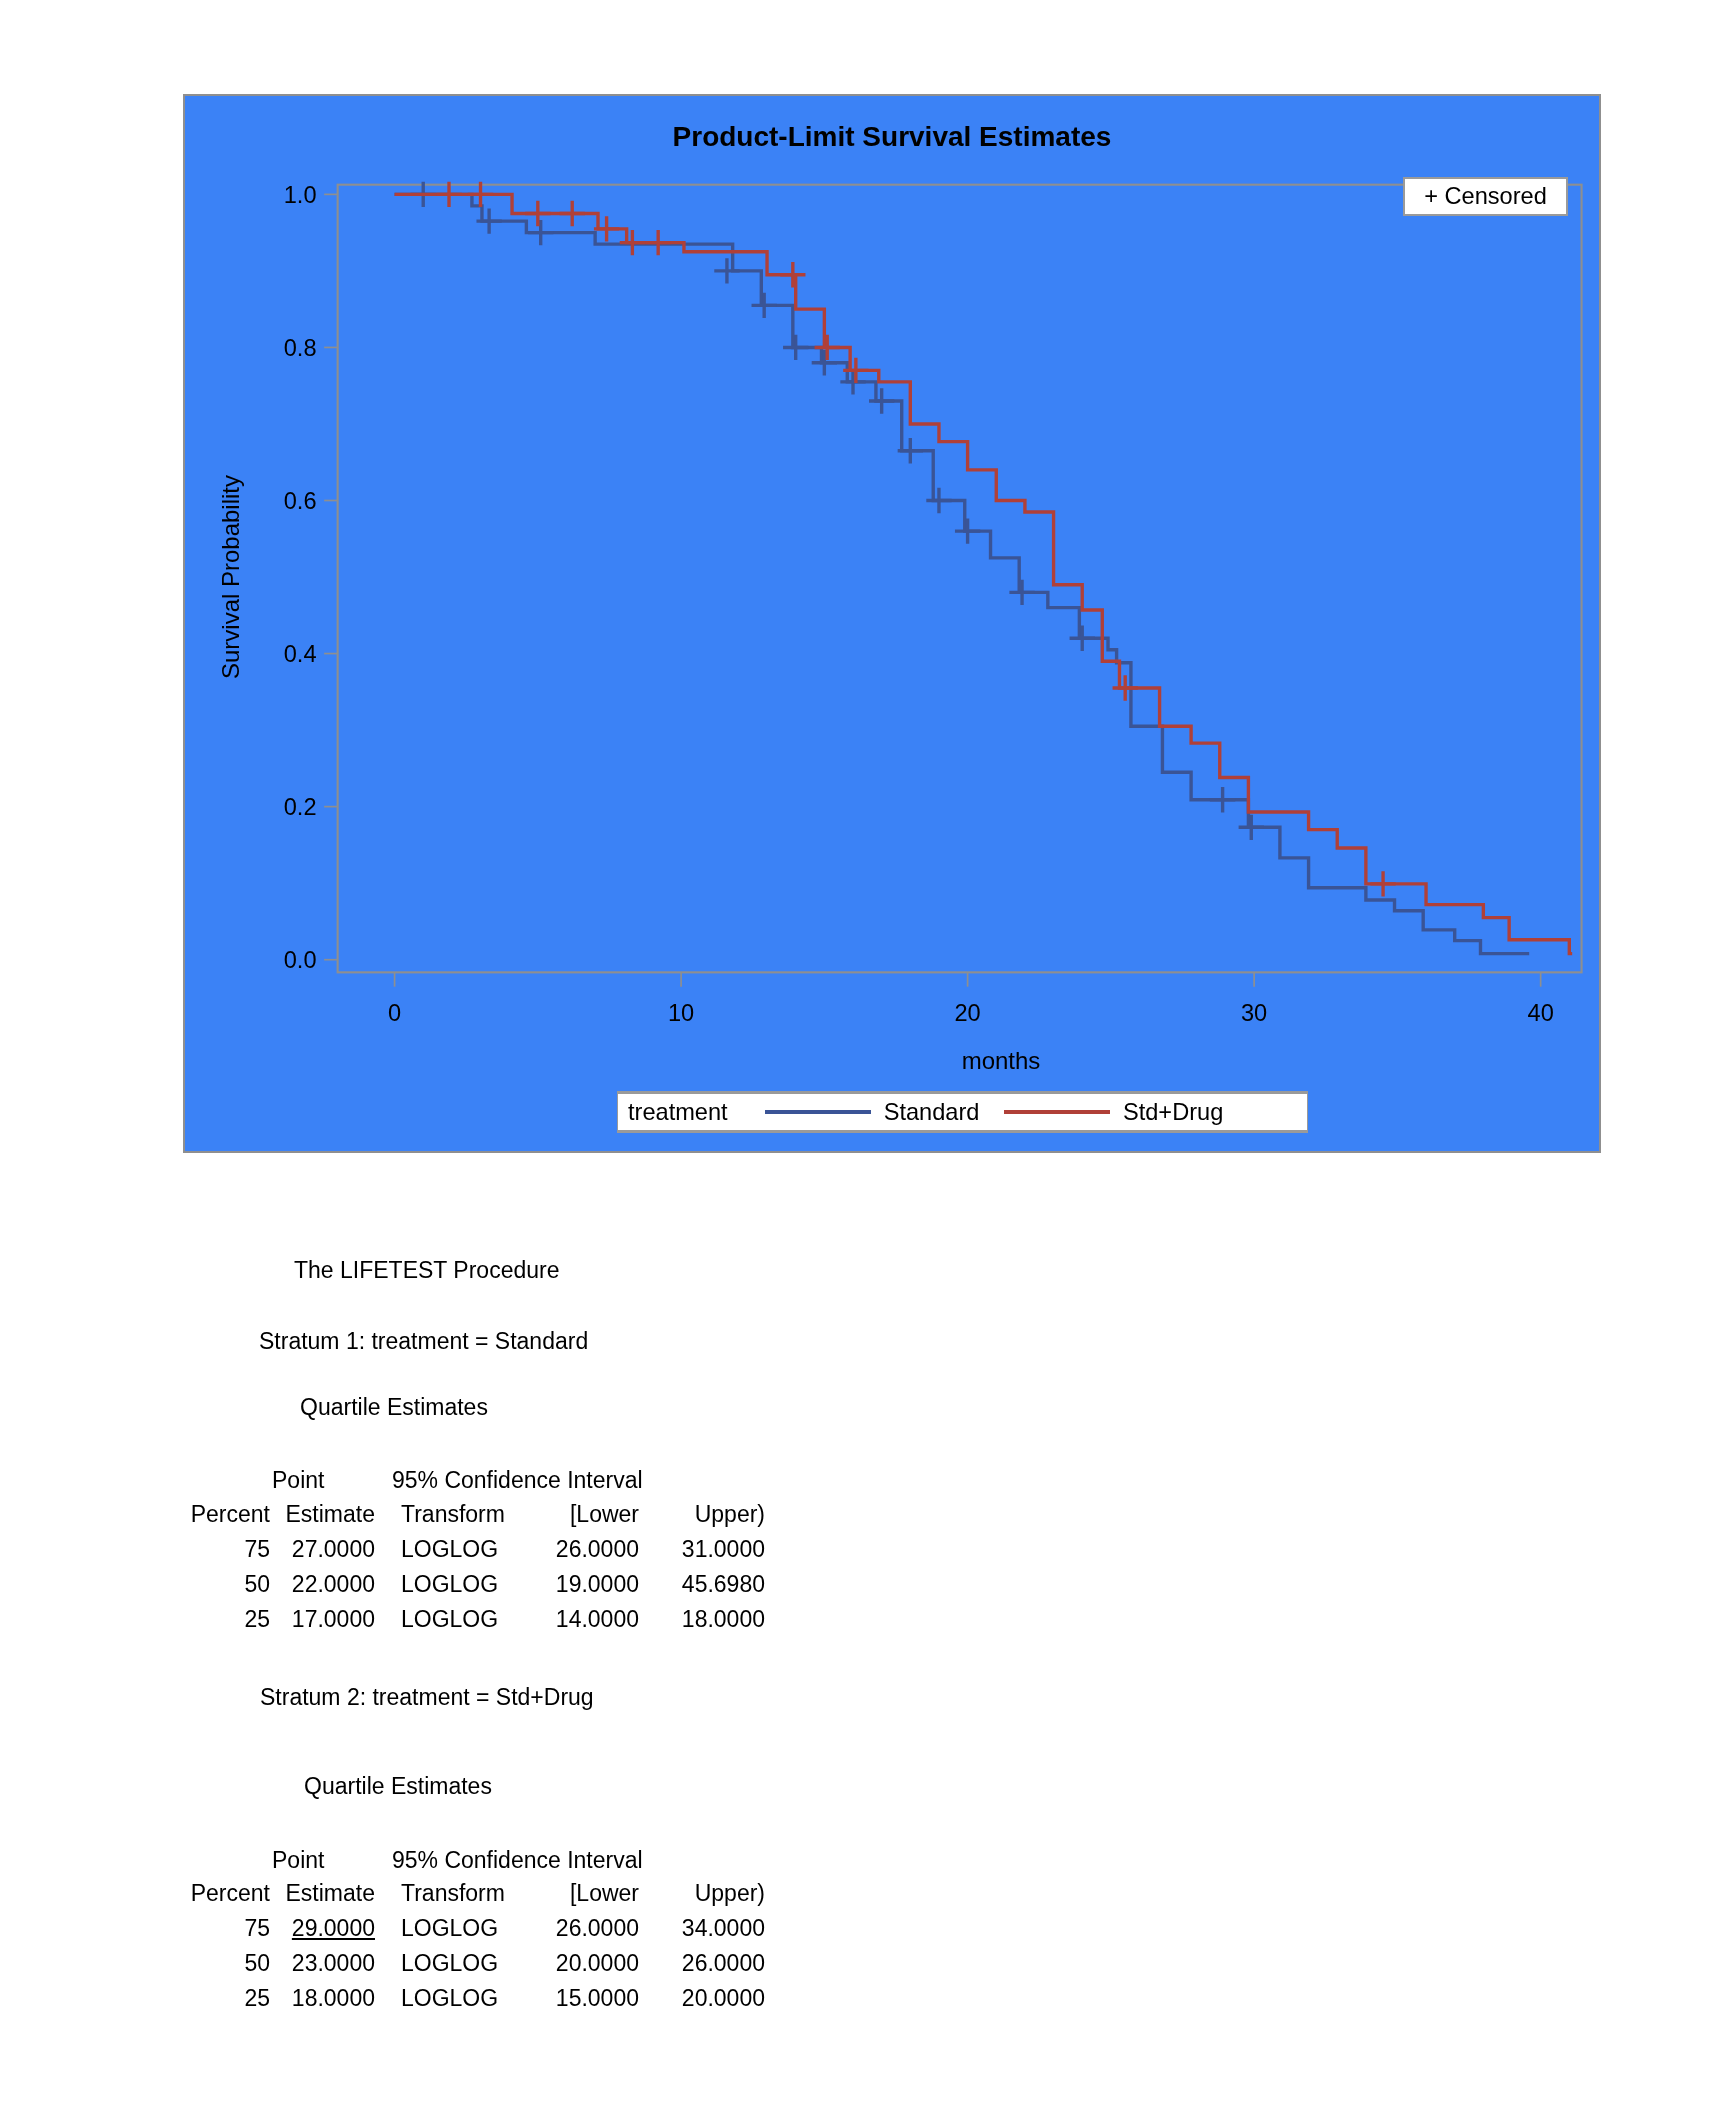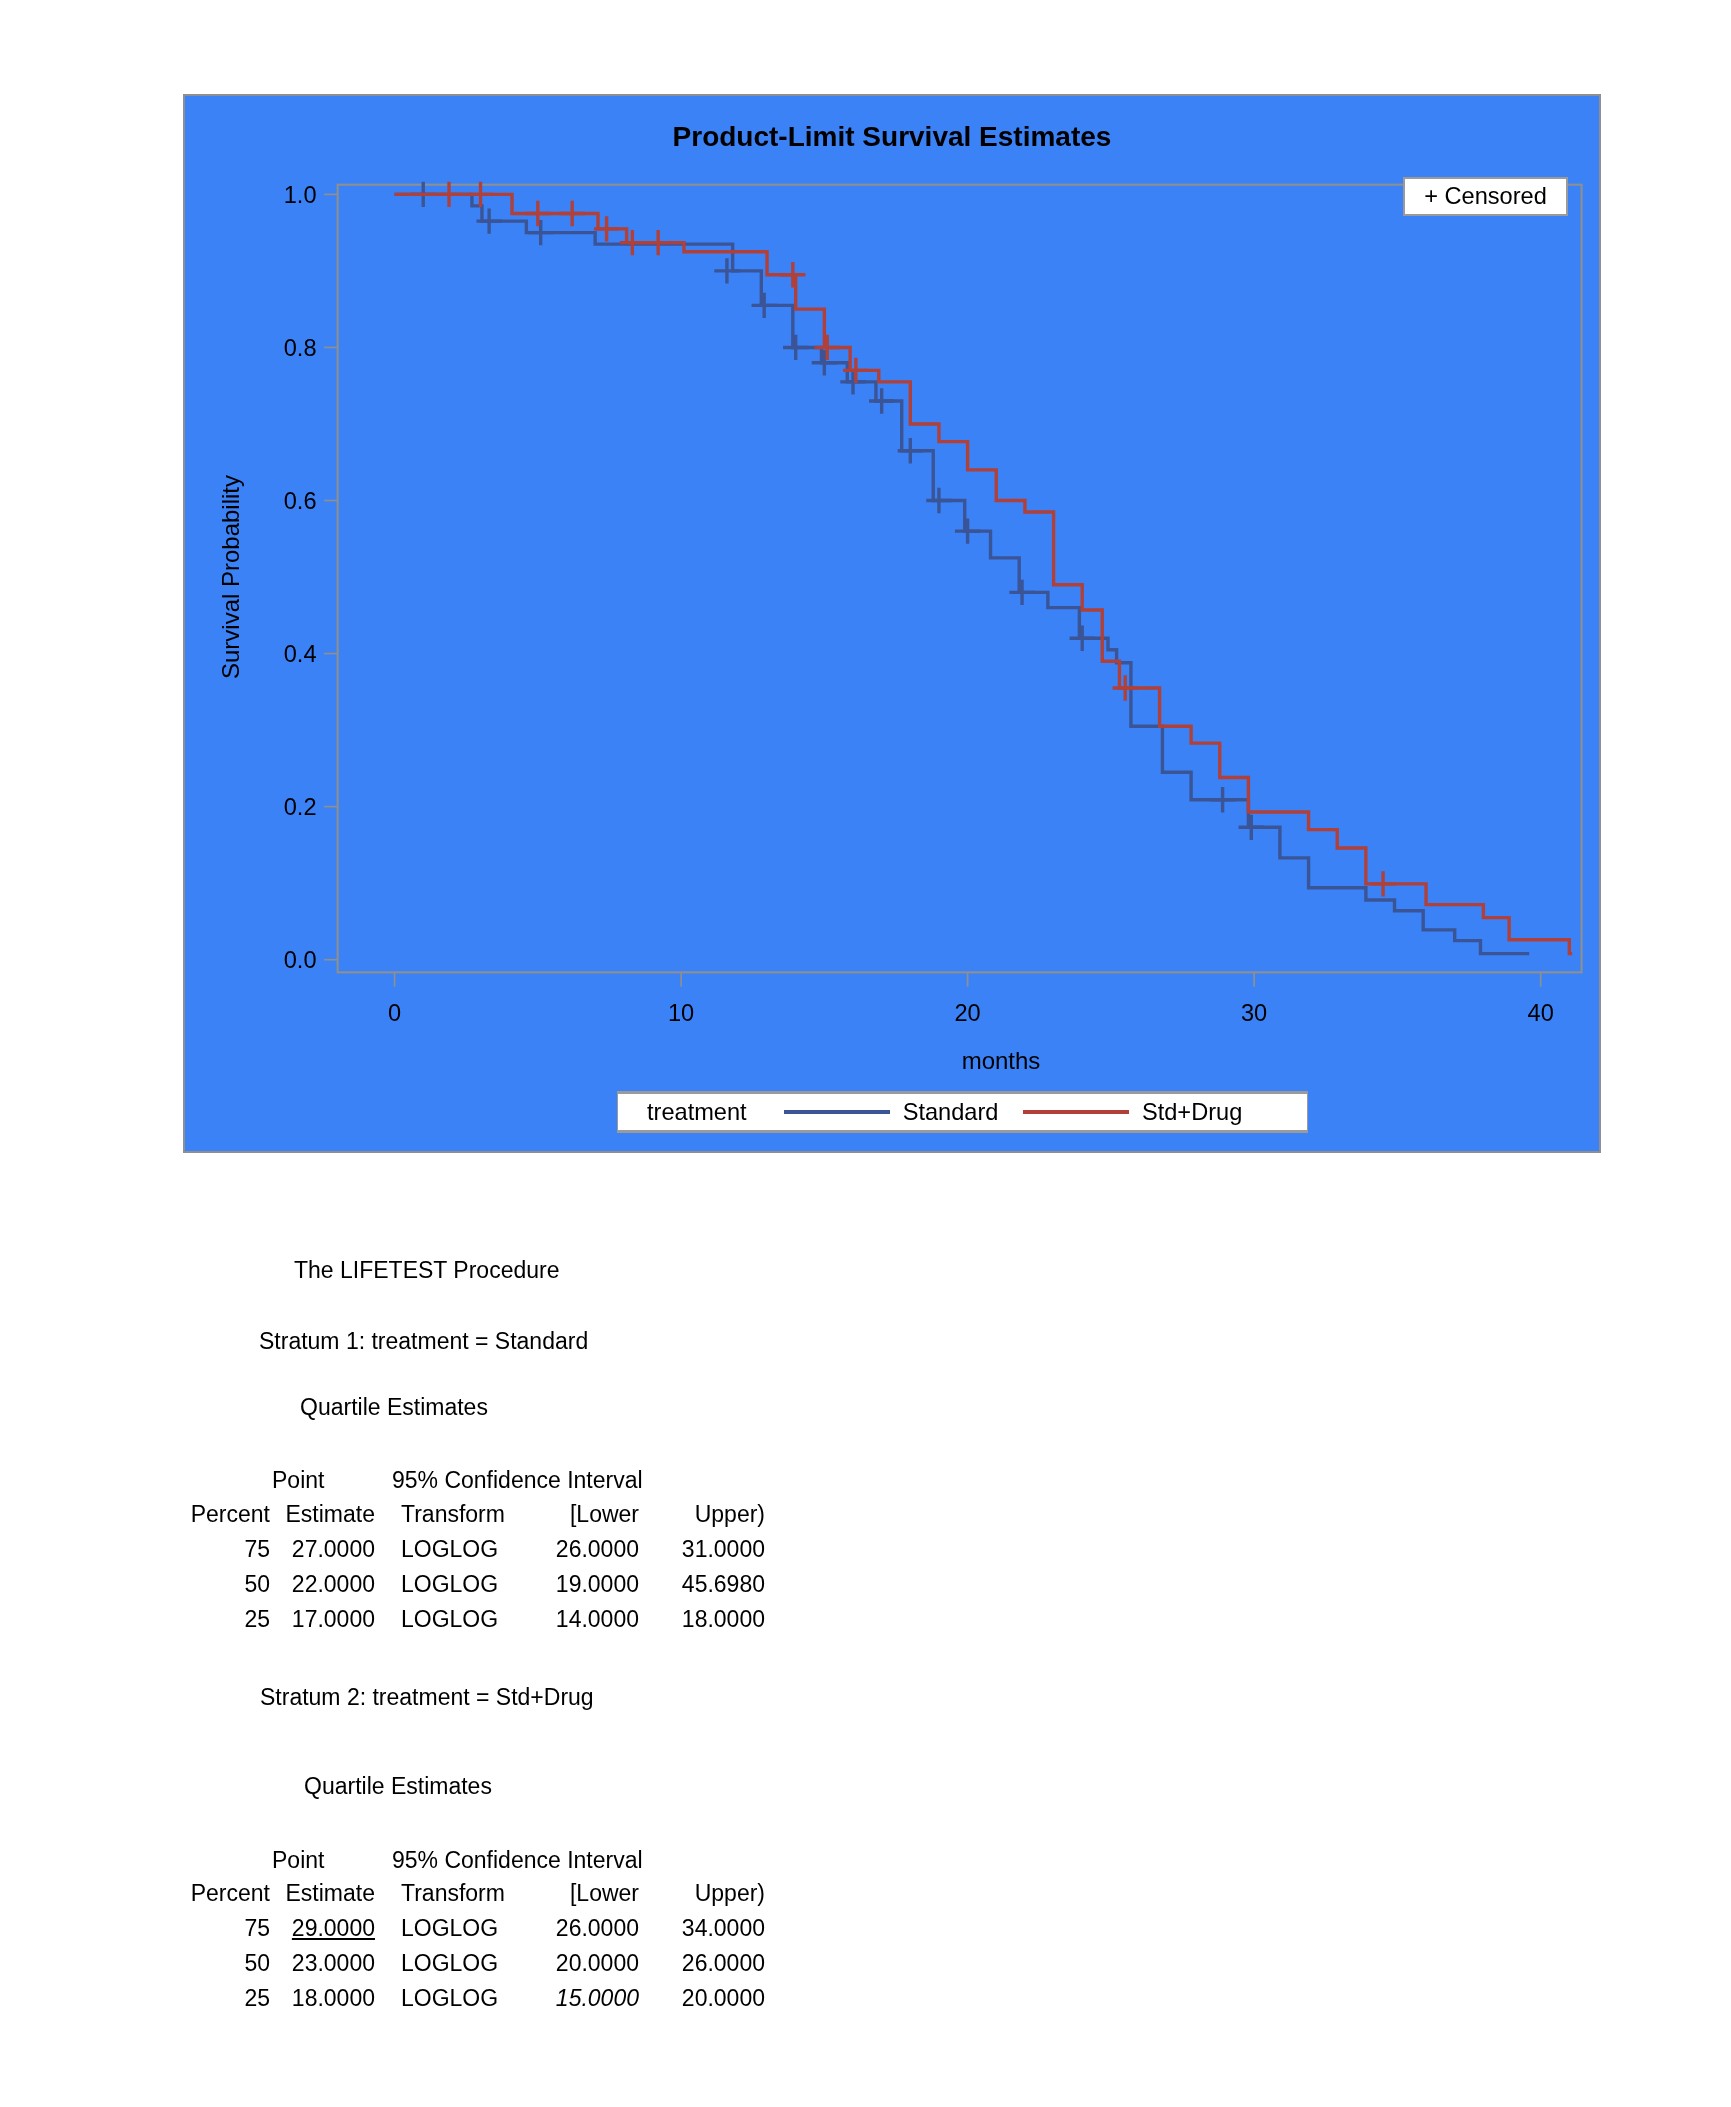--- a/index.html
+++ b/index.html
@@ -13,21 +13,21 @@
   #plot-svg{position:absolute;left:0;top:0;width:1413px;height:1054px;overflow:visible;}
   #censored-box{position:absolute;left:1218px;top:81px;width:165px;height:39px;
                 border:2.1px solid #9a9a9a;background:#fff;box-sizing:border-box;
                 display:flex;align-items:center;justify-content:center;font-size:23.6px;}
   #ylabel{position:absolute;left:46px;top:481px;white-space:nowrap;font-size:24px;
           transform:translate(-50%,-50%) rotate(-90deg);}
   #xlabel{position:absolute;left:776px;top:951px;transform:translateX(-50%);font-size:24px;margin-left:40px;}
   #bottom-legend{position:absolute;left:432px;top:995px;width:691px;height:42px;
                  border:1.7px solid #9a9a9a;border-top-width:3.4px;border-bottom-width:3.4px;
                  background:#fff;box-sizing:border-box;display:flex;align-items:center;
-                 font-size:23.6px;padding:0 29px;}
+                 font-size:23.6px;padding:0 10px;}
   .legend-line{height:4.2px;width:106px;flex:none;}
   #legend-line-standard{background:#3a5496;margin-left:37px;}
   #legend-line-stddrug{background:#b04038;margin-left:24.5px;}
   .legend-text{margin-left:13px;white-space:nowrap;}
   
   .tline{position:absolute;font-size:23px;line-height:1.25;white-space:pre;}
   .cell{position:absolute;font-size:23px;line-height:1.25;white-space:pre;}
   .r{text-align:right;}
 </style>
 </head>
@@ -162,17 +162,17 @@
 
   <div class="cell r" style="left:184px;top:1949px;width:86px;">50</div>
   <div class="cell r" style="left:278px;top:1949px;width:97px;">23.0000</div>
   <div class="cell" style="left:401px;top:1949px;">LOGLOG</div>
   <div class="cell r" style="left:544px;top:1949px;width:95px;">20.0000</div>
   <div class="cell r" style="left:670px;top:1949px;width:95px;">26.0000</div>
 
   <div class="cell r" style="left:184px;top:1984px;width:86px;">25</div>
   <div class="cell r" style="left:278px;top:1984px;width:97px;">18.0000</div>
   <div class="cell" style="left:401px;top:1984px;">LOGLOG</div>
-  <div class="cell r" style="left:544px;top:1984px;width:95px;font-style:italic;">15.0000</div>
+  <div class="cell r" style="left:544px;top:1984px;width:95px;">15.0000</div>
   <div class="cell r" style="left:670px;top:1984px;width:95px;">20.0000</div>
 
 </div>
 
 
 </body></html>

